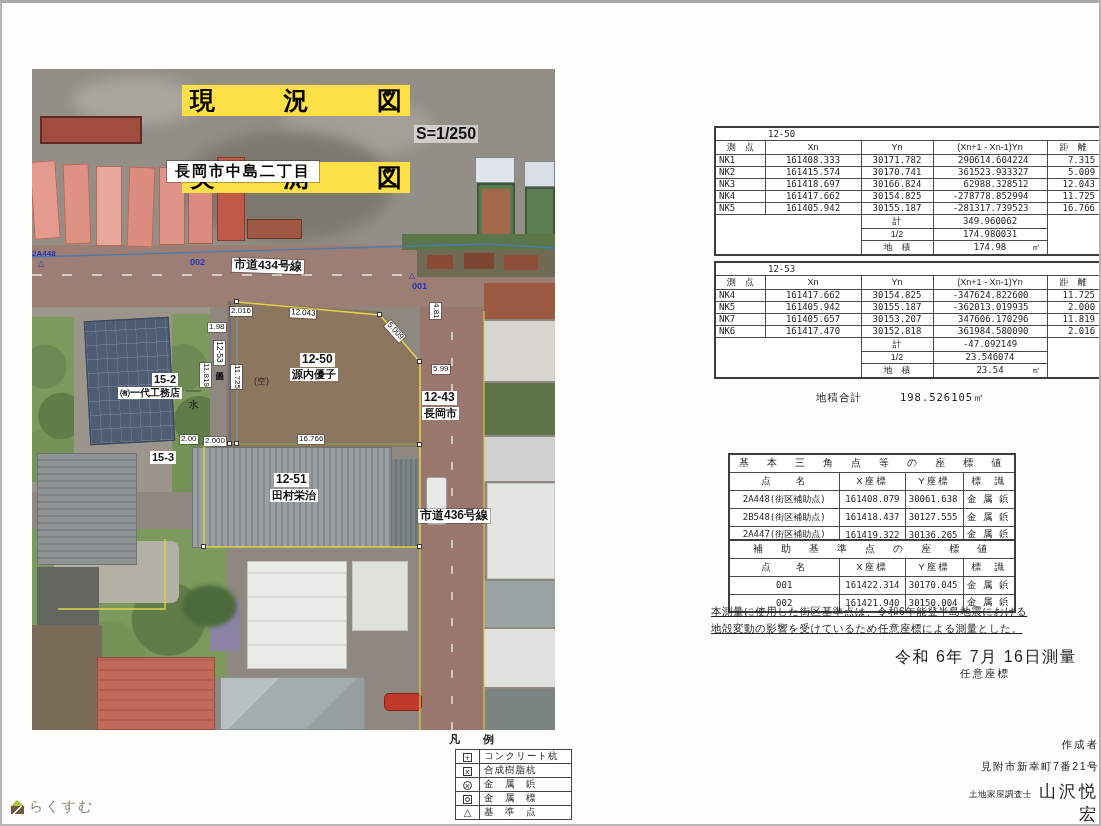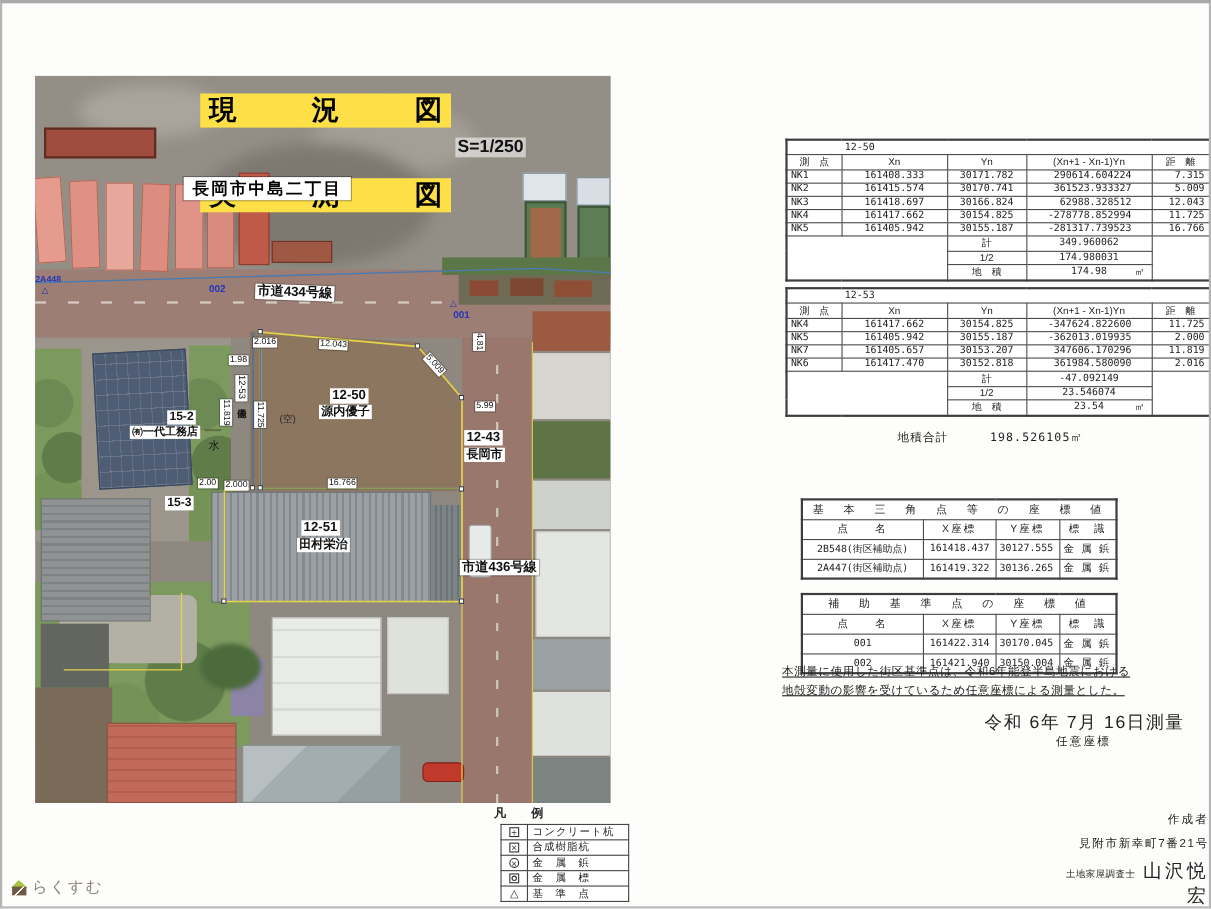--- a/index.html
+++ b/index.html
@@ -417,20 +417,26 @@
         </tr>
       <tr class="hdr">
         <td>点　　名</td>
         <td>X座標</td>
         <td>Y座標</td>
         <td>標　識</td>
       </tr>
     </thead>
     <tbody class="cd">
         <tr>
+          <td>2A448(街区補助点)</td>
+          <td>161408.079</td>
+          <td>30061.638</td>
+          <td>金 属 鋲</td>
+        </tr>
+        <tr>
           <td>2B548(街区補助点)</td>
           <td>161418.437</td>
           <td>30127.555</td>
           <td>金 属 鋲</td>
         </tr>
         <tr>
           <td>2A447(街区補助点)</td>
           <td>161419.322</td>
           <td>30136.265</td>
           <td>金 属 鋲</td>

